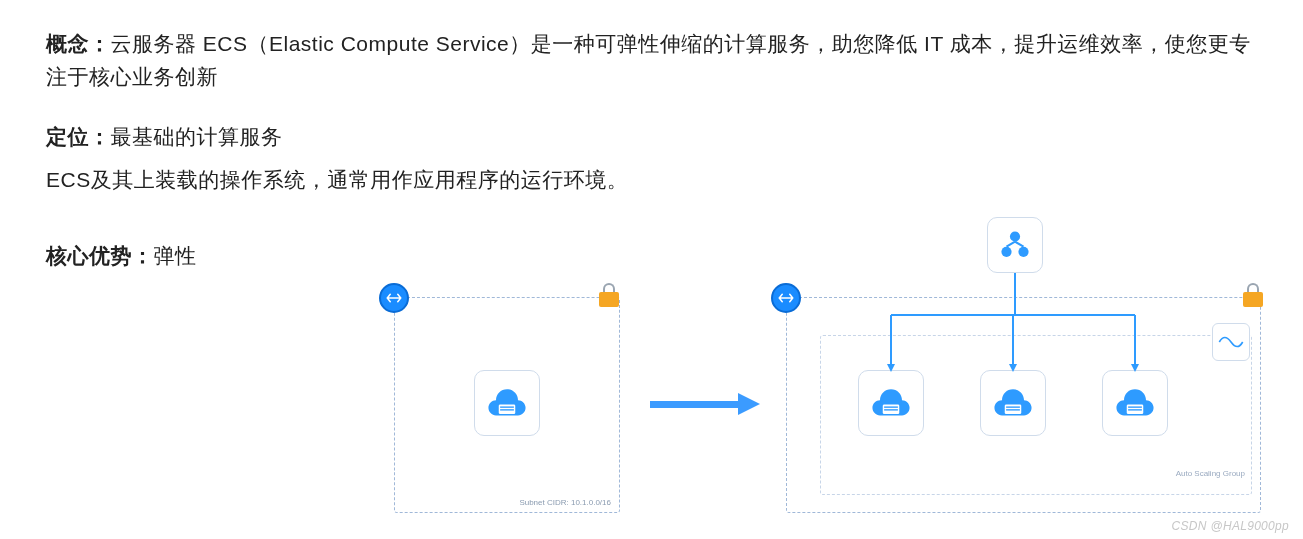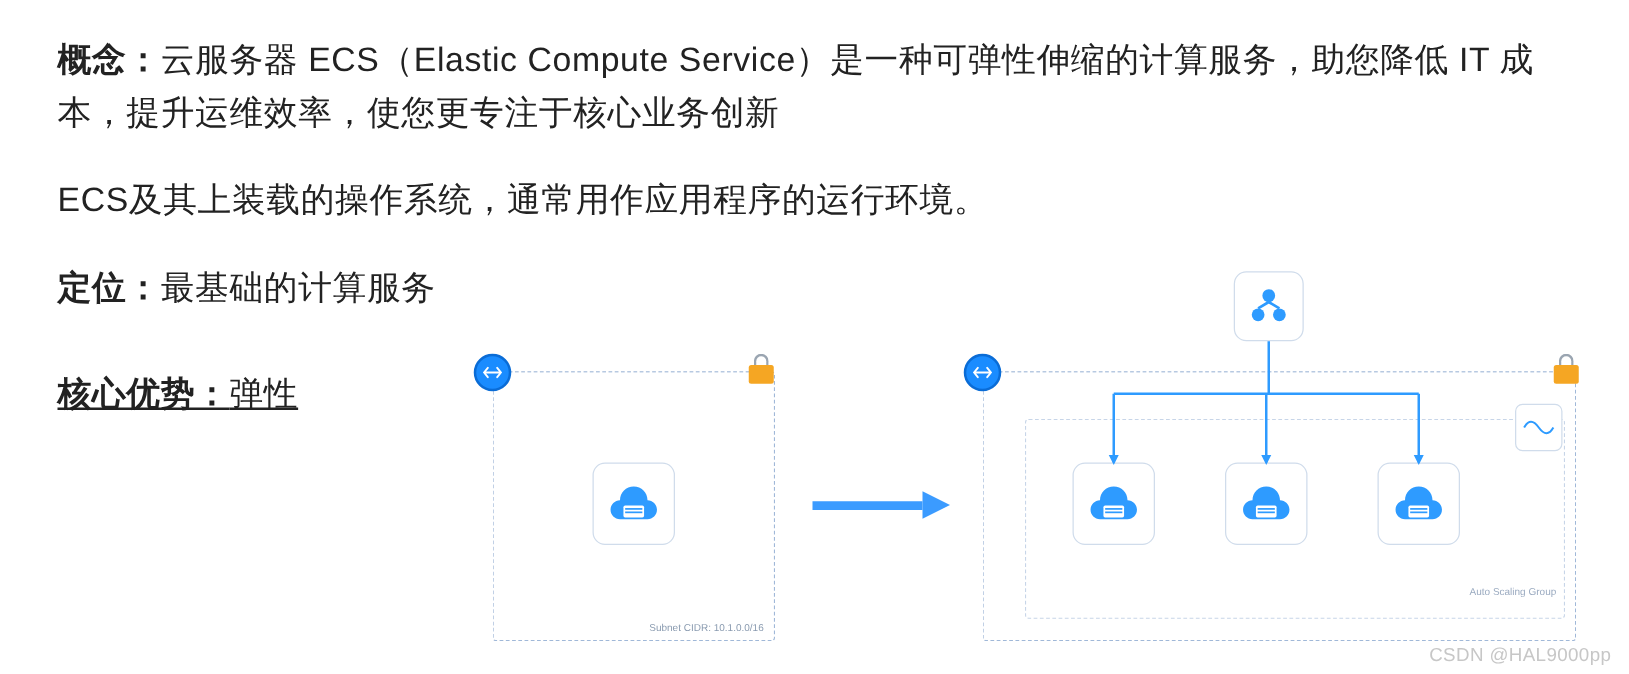--- a/index.html
+++ b/index.html
@@ -8,21 +8,21 @@
     height: 539px;
     font-family: "Microsoft YaHei", "PingFang SC", sans-serif;
     background: #fff;
     position: relative;
     overflow: hidden;
   }
   .content {
     padding: 28px 36px 0 46px;
   }
   .para {
-    font-size: 27px;
+    font-size: 21px;
     line-height: 1.55;
     color: #222;
     margin-bottom: 28px;
     letter-spacing: 0.5px;
   }
   .bold { font-weight: 700; }
   .diag-wrap {
     position: absolute;
     top: 215px;
     left: 0;
@@ -103,34 +103,34 @@
   
   .arrow {
     position:absolute; left:650px; top:178px; width:110px; height:22px;
   }
   .arrow .shaft{ position:absolute; left:0; top:8px; width:88px; height:7px; background:#3b9bff;}
   .arrow .head{ position:absolute; right:0; top:0; width:0;height:0;
     border-top:11px solid transparent;border-bottom:11px solid transparent;border-left:22px solid #3b9bff;}
   
   svg.connectors { position:absolute; left:786px; top:0; width:475px; height:300px; pointer-events:none;}
   
-  .wm { position:absolute; right:14px; bottom:6px; font-size:15px; color:#c7c7c7; letter-spacing:0.3px;}
+  .wm { position:absolute; right:14px; bottom:6px; font-size:12px; color:#c7c7c7; letter-spacing:0.3px;font-style:italic;}
 </style>
 </head>
 <body>
 
 <div class="content">
   <p class="para">
     <span class="bold">概念：</span><span>云服务器 ECS（Elastic Compute Service）是一种可弹性伸缩的计算服务，助您降低 IT 成本，提升运维效率，使您更专注于核心业务创新</span>
   </p>
-  <p class="para">ECS及其上装载的操作系统，通常用作应用程序的运行环境。</p>
   <p class="para" style="margin-bottom:10px;">
     <span class="bold">定位：</span><span>最基础的计算服务</span>
   </p>
-  <p class="para" style="margin-top:44px;text-decoration:underline;">
+  <p class="para">ECS及其上装载的操作系统，通常用作应用程序的运行环境。</p>
+  <p class="para" style="margin-top:44px;">
     <span class="bold">核心优势：</span><span>弹性</span>
   </p>
 </div>
 
 <div class="diag-wrap">
 
   <div class="vpc vpc-small">
     <span class="subnet-label">Subnet CIDR: 10.1.0.0/16</span>
   </div>
   <div class="badge badge-blue badge-left-1">

